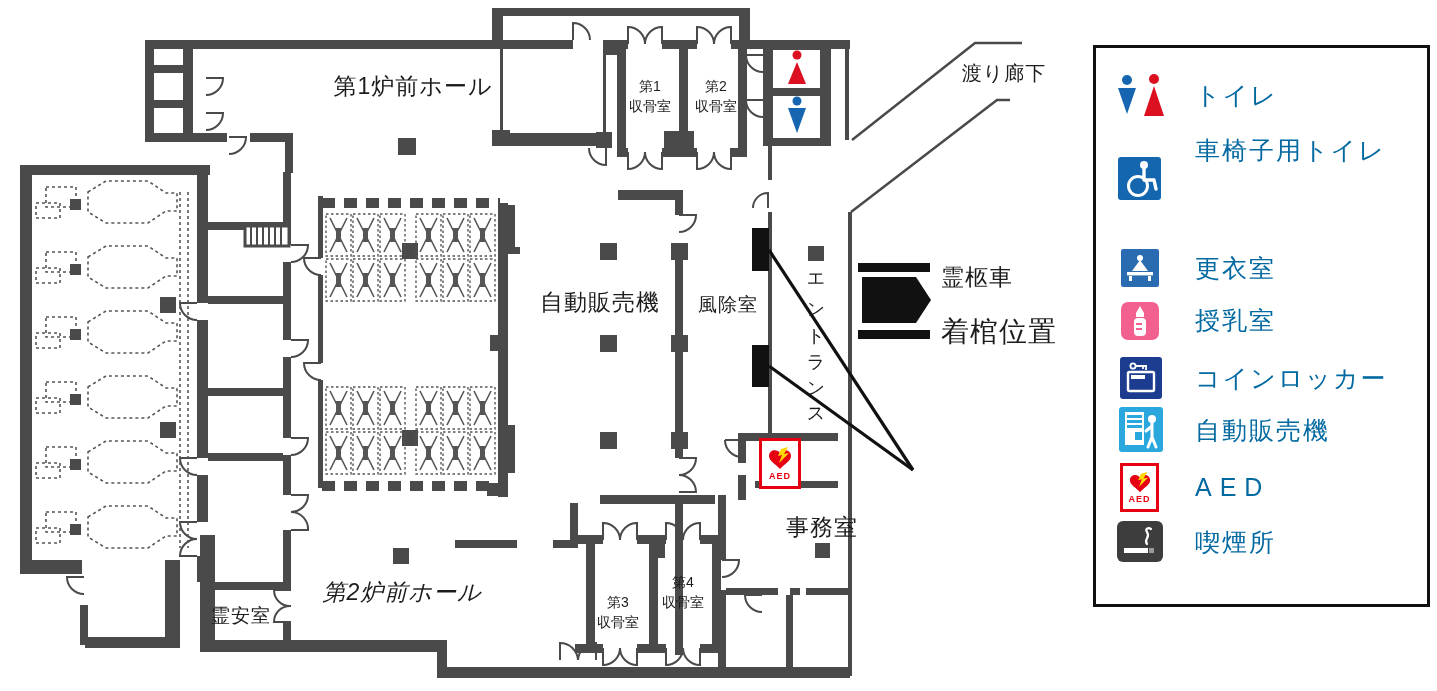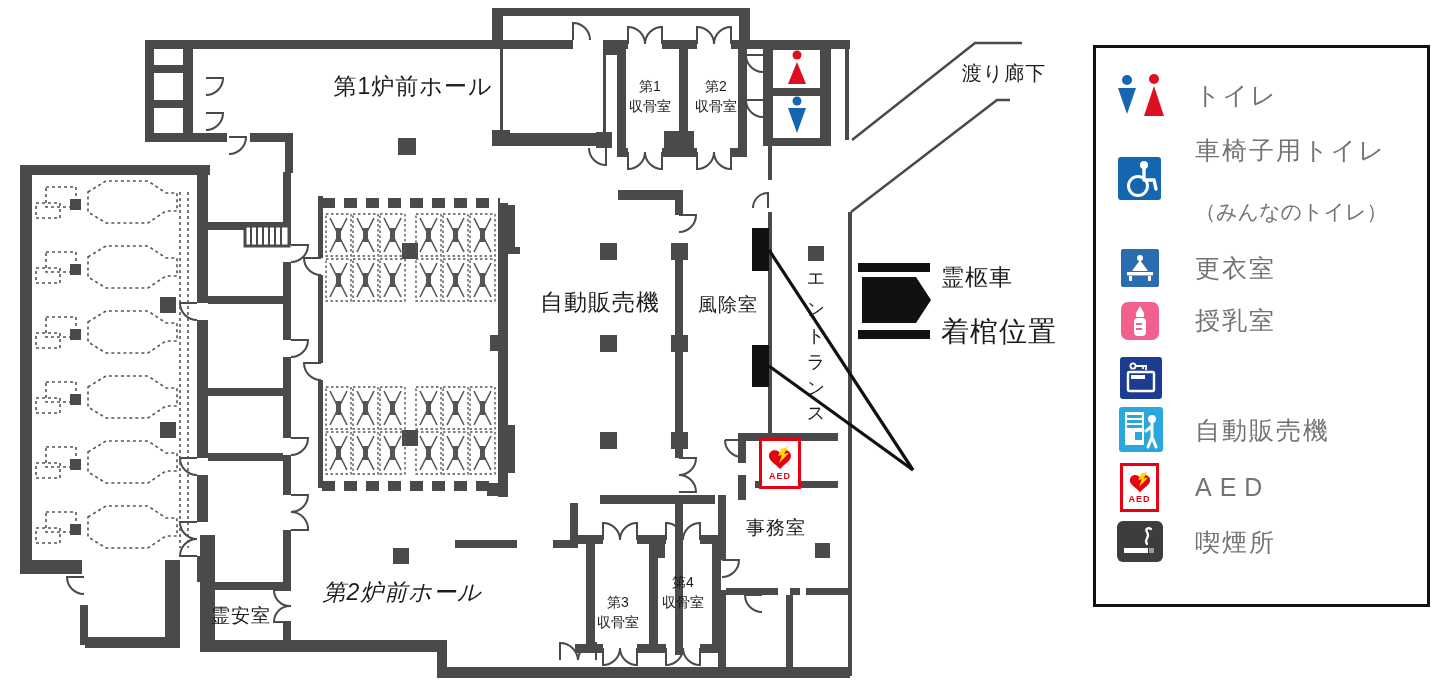--- a/index.html
+++ b/index.html
@@ -10,21 +10,21 @@
        color:#1c1c1c;font-weight:500;line-height:1.45;letter-spacing:1px;}
   .lbl-left{transform:translate(0,-50%);text-align:left;}
   .lbl-vert{writing-mode:vertical-rl;text-orientation:upright;transform:translate(-50%,0);}
   
   .aed-box{position:absolute;background:#fff;border:3px solid #e60012;display:flex;flex-direction:column;
            align-items:center;justify-content:center;box-sizing:border-box;}
   .aed-box .aed-txt{font-size:9px;font-weight:bold;color:#e60012;letter-spacing:1px;line-height:1;margin-top:1px;}
   
   #legend{position:absolute;left:1093px;top:45px;width:337px;height:562px;border:3px solid #111;
           box-sizing:border-box;background:#fff;}
-  .leg-label{position:absolute;left:1195px;transform:translate(0,-50%);font-size:25px;color:#737373;
+  .leg-label{position:absolute;left:1195px;transform:translate(0,-50%);font-size:25px;color:#0369a1;
              font-weight:500;letter-spacing:2px;white-space:nowrap;}
   .leg-sub{font-size:21px;letter-spacing:0;}
   .leg-icon{position:absolute;}
   .icon-tile{display:flex;align-items:center;justify-content:center;box-sizing:border-box;}
 </style>
 </head>
 <body>
 
 <div id="stage">
 
@@ -343,21 +343,21 @@
         <polygon points="788,108 806,108 797,133"></polygon>
     </g>
   </svg>
 
   <div class="lbl" style="left:413px;top:87px;font-size:23px;">第1炉前ホール</div>
   <div class="lbl" style="left:402px;top:593px;font-size:23px;font-style:italic;">第2炉前ホール</div>
   <div class="lbl" style="left:600px;top:303px;font-size:23px;">自動販売機</div>
   <div class="lbl" style="left:728px;top:305px;font-size:19px;">風除室</div>
   <div class="lbl lbl-vert" style="left:816px;top:263px;font-size:18px;letter-spacing:6px;">エントランス</div>
   <div class="lbl" style="left:241px;top:616px;font-size:19px;">霊安室</div>
-  <div class="lbl" style="left:776px;top:528px;font-size:19px;">事務室</div>
+  <div class="lbl" style="left:822px;top:528px;font-size:23px;">事務室</div>
   <div class="lbl" style="left:650px;top:96px;font-size:14px;letter-spacing:0;">第1
 収骨室</div>
   <div class="lbl" style="left:716px;top:96px;font-size:14px;letter-spacing:0;">第2
 収骨室</div>
   <div class="lbl" style="left:618px;top:612px;font-size:14px;letter-spacing:0;">第3
 収骨室</div>
   <div class="lbl" style="left:683px;top:592px;font-size:14px;letter-spacing:0;">第4
 収骨室</div>
   <div class="lbl" style="left:1004px;top:73px;font-size:20px;">渡り廊下</div>
   <div class="lbl lbl-left" style="left:941px;top:278px;font-size:23px;text-align:center;">霊柩車</div>
@@ -384,21 +384,20 @@
   <div class="leg-label" style="top:95px;">トイレ</div>
 
   <div class="leg-icon icon-tile" style="left:1118px;top:157px;width:43px;height:43px;background:#1467ae;border-radius:3px;">
     <svg width="43" height="43" viewBox="0 0 43 43">
       <circle cx="26" cy="8" r="4" fill="#fff"></circle>
       <path d="M26,12 L26,23 L36,23 M36,23 L38,32" stroke="#fff" stroke-width="3.4" fill="none" stroke-linecap="round" stroke-linejoin="round"></path>
       <circle cx="20" cy="29" r="9.5" stroke="#fff" stroke-width="3" fill="none"></circle>
     </svg>
   </div>
   <div class="leg-label" style="top:150px;">車椅子用トイレ</div>
-  <div class="leg-label leg-sub" style="top:212px;">（みんなのトイレ）</div>
 
   <div class="leg-icon icon-tile" style="left:1121px;top:249px;width:38px;height:38px;background:#2a6cb0;border-radius:2px;">
     <svg width="38" height="38" viewBox="0 0 38 38">
       <circle cx="19" cy="9" r="3" fill="#fff"></circle>
       <polygon points="19,11 27,22 11,22" fill="#fff"></polygon>
       <rect x="6" y="23" width="26" height="3.4" fill="#fff"></rect>
       <rect x="8" y="27" width="3" height="5" fill="#fff"></rect>
         <rect x="27" y="27" width="3" height="5" fill="#fff"></rect>
     </svg>
   </div>
@@ -416,20 +415,21 @@
   <div class="leg-label" style="top:320px;">授乳室</div>
 
   <div class="leg-icon icon-tile" style="left:1120px;top:357px;width:42px;height:42px;background:#1c3d8f;border-radius:3px;">
     <svg width="42" height="42" viewBox="0 0 42 42">
       <circle cx="13" cy="9" r="2.6" stroke="#fff" stroke-width="1.8" fill="none"></circle>
       <path d="M16,9 H27 M23,9 V12 M26,9 V13" stroke="#fff" stroke-width="1.8" fill="none"></path>
       <rect x="8" y="15" width="26" height="19" rx="1.5" stroke="#fff" stroke-width="2.4" fill="none"></rect>
       <rect x="11" y="18" width="14" height="4" fill="#fff"></rect>
     </svg>
   </div>
+  <div class="leg-label" style="top:378px;">コインロッカー</div>
 
   <div class="leg-icon icon-tile" style="left:1119px;top:407px;width:44px;height:45px;background:#2aa7dd;border-radius:3px;">
     <svg width="44" height="45" viewBox="0 0 44 45">
       <rect x="6" y="5" width="19" height="33" fill="#fff"></rect>
       <rect x="8" y="8" width="15" height="3" fill="#2aa7dd"></rect>
         <rect x="8" y="13" width="15" height="3" fill="#2aa7dd"></rect>
       <rect x="8" y="18" width="15" height="3" fill="#2aa7dd"></rect>
         <rect x="16" y="25" width="7" height="8" fill="#2aa7dd"></rect>
       <circle cx="33" cy="12" r="4" fill="#fff"></circle>
       <path d="M33,16 V30 M33,19 L27,24 M33,30 L29,40 M33,30 L37,40" stroke="#fff" stroke-width="3" fill="none" stroke-linecap="round"></path>

